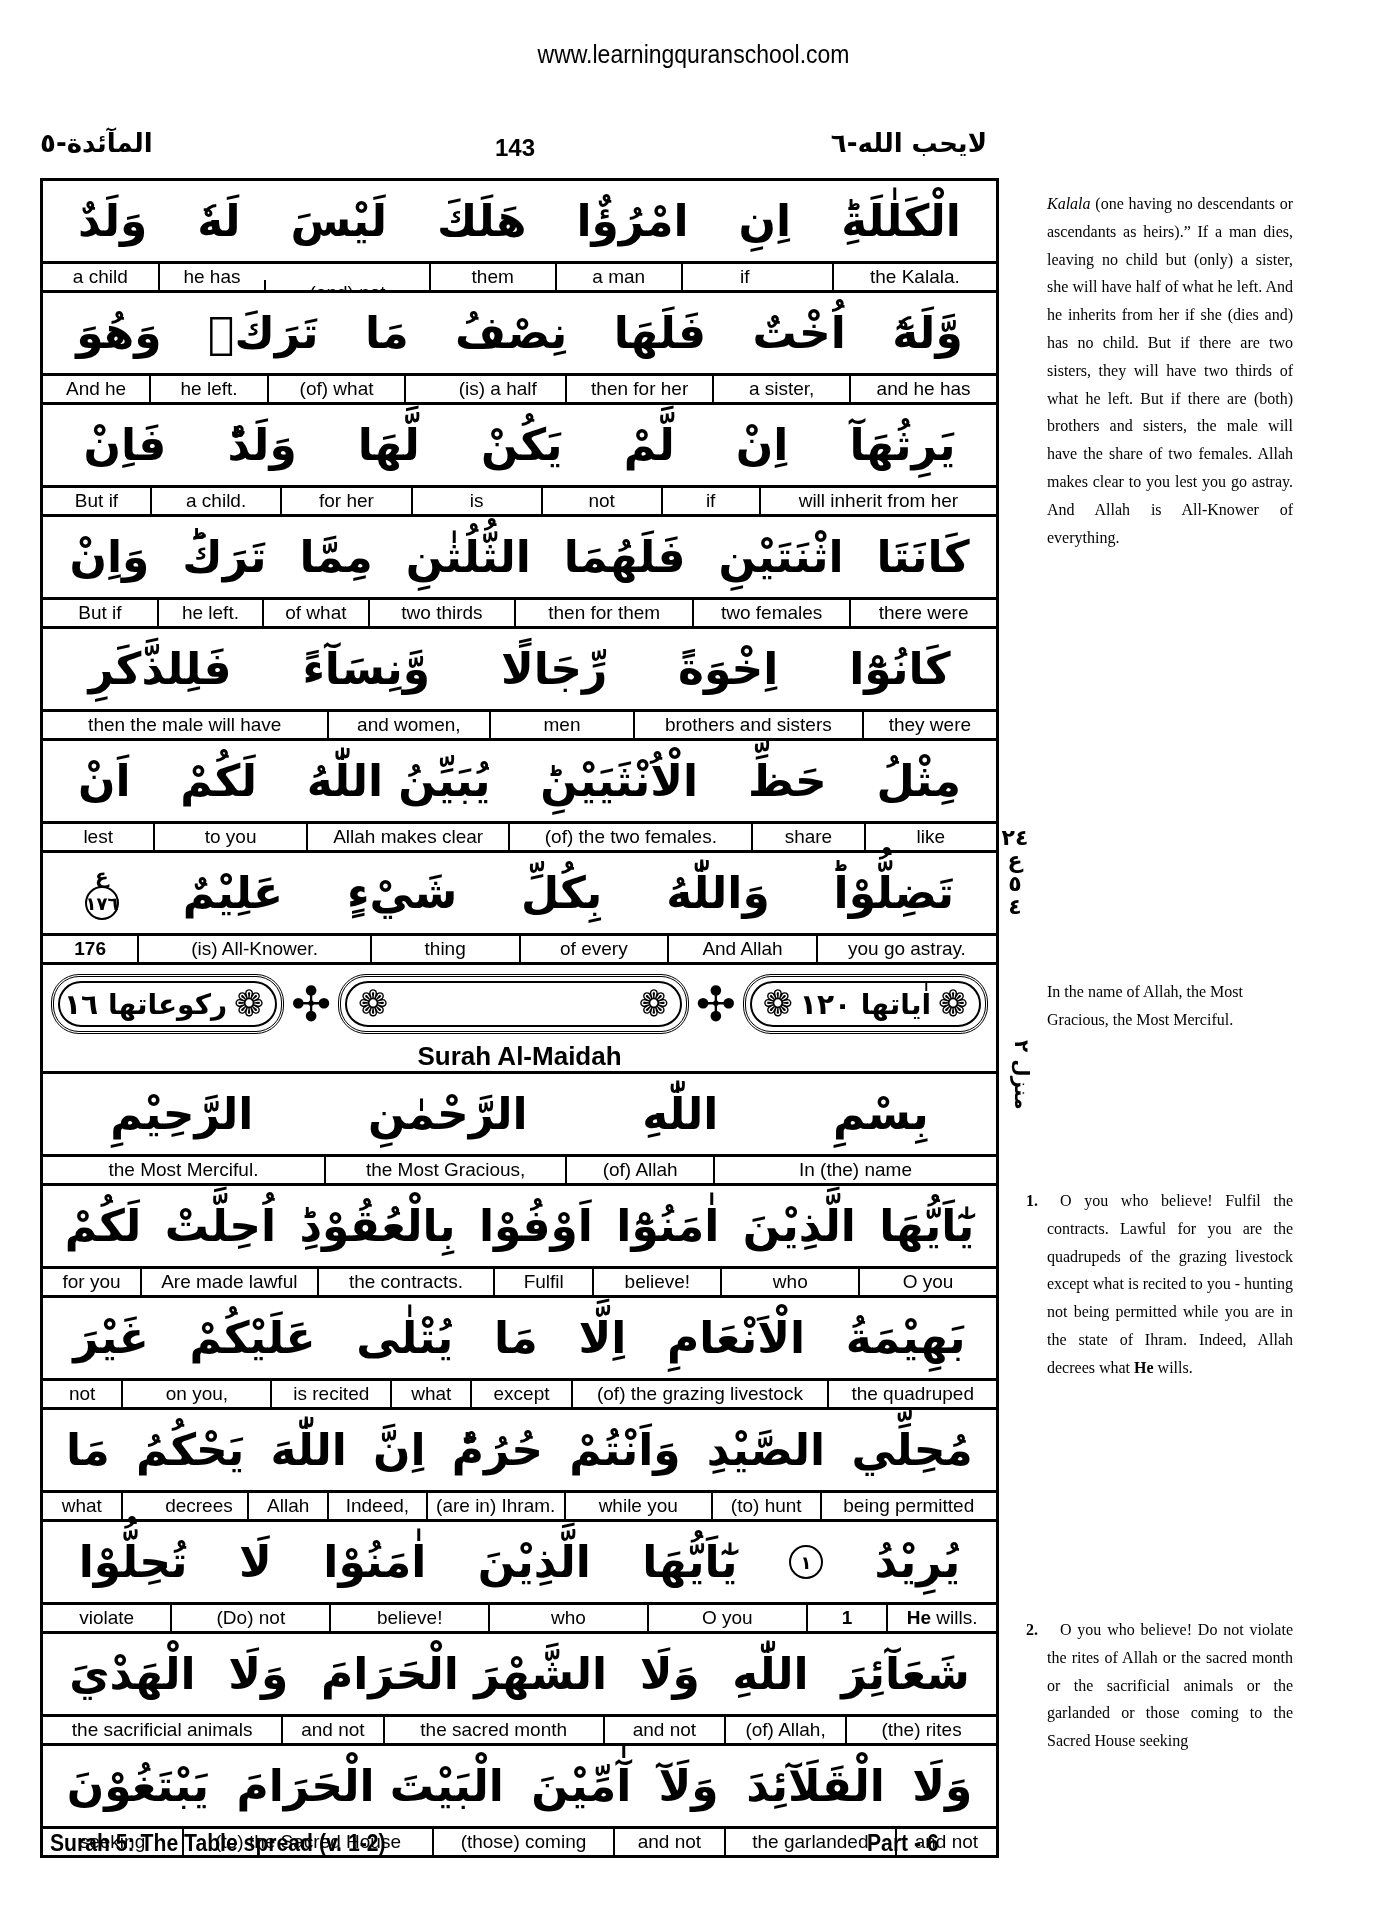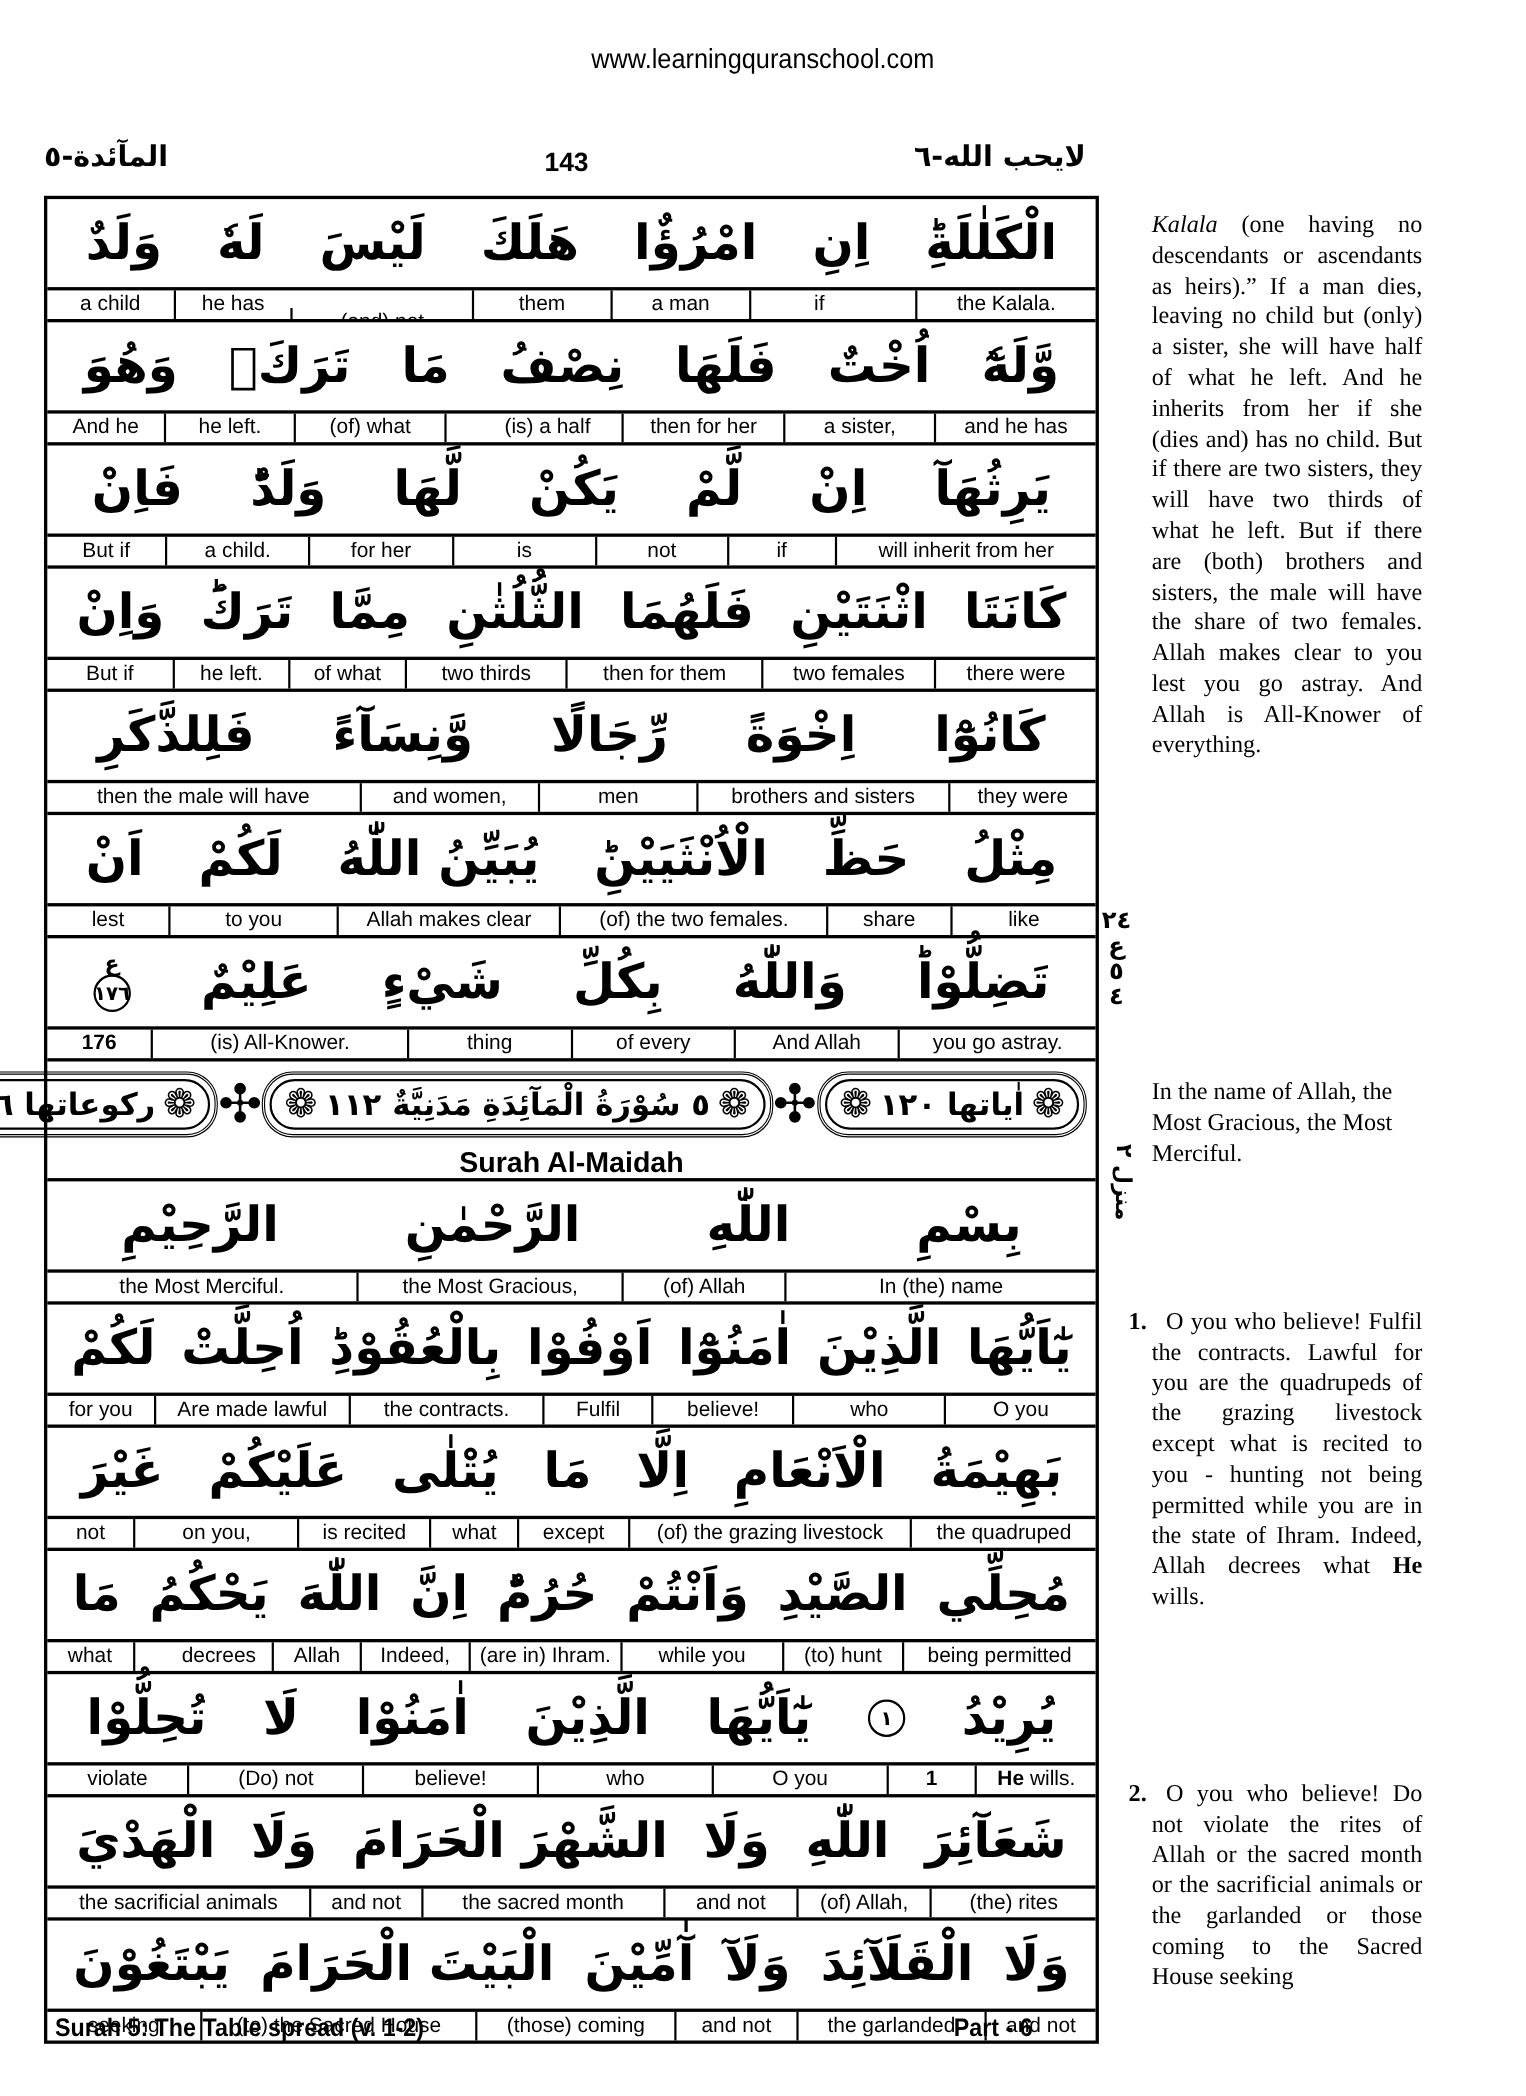--- a/index.html
+++ b/index.html
@@ -29,21 +29,21 @@
   .cartouche::before { content: ""; position: absolute; inset: 4px; border: 2px solid #000; border-radius: 24px; pointer-events: none; }
   .knot { width: 44px; height: 44px; font-size: 36px; line-height: 44px; text-align: center; font-family: "DejaVu Sans", sans-serif; }
   .center-knot { width: 54px; height: 66px; font-size: 48px; line-height: 66px; text-align: center; font-family: "DejaVu Sans", sans-serif; }
   .band-ar { font-family: "DejaVu Sans", sans-serif; font-size: 28px; font-weight: bold; direction: rtl; white-space: nowrap; }
   .surah-name-en { position: absolute; left: 0; right: 0; top: 76px; text-align: center; font-size: 26px; font-weight: bold; }
 
   .side-marks { position: absolute; left: 998px; width: 34px; text-align: center; font-family: "DejaVu Sans", sans-serif; font-weight: bold; }
   .ruku-mark { top: 826px; font-size: 22px; line-height: 1.05; }
   .manzil-mark { top: 1040px; font-size: 20px; writing-mode: vertical-rl; line-height: 1; }
 
-  .translation { position: absolute; left: 1047px; width: 246px; font-family: "Liberation Serif", serif; font-size: 22px; line-height: 27.8px; text-align: justify; }
+  .translation { position: absolute; left: 1047px; width: 246px; font-family: "Liberation Serif", serif; font-size: 16px; line-height: 27.8px; text-align: justify; }
   .translation .num { font-weight: bold; display: inline-block; width: 34px; margin-left: -21px; }
   .translation p { margin: 0; }
   .tr-1 { top: 190px; }
   .tr-2 { top: 978px; text-align: left; }
   .tr-3 { top: 1187px; }
   .tr-4 { top: 1616px; }
 
   .footer-left { position: absolute; left: 50px; top: 1830px; font-size: 23px; font-weight: bold; transform: scaleX(0.92); transform-origin: left; }
   .footer-right { position: absolute; left: 867px; top: 1830px; font-size: 23px; font-weight: bold; transform: scaleX(0.92); transform-origin: left; }
 </style>
@@ -199,21 +199,20 @@
   <div class="surah-band">
     <div class="banner">
       <div class="cartouche">
         <span class="knot">❁</span>
         <span class="band-ar">اٰياتها ١٢٠</span>
         <span class="knot">❁</span>
       </div>
       <span class="center-knot">✣</span>
       <div class="cartouche" style="flex:2.2">
         <span class="knot">❁</span>
-        <span class="band-ar">٥  سُوْرَةُ الْمَآئِدَةِ مَدَنِيَّةٌ ١١٢</span>
         <span class="knot">❁</span>
       </div>
       <span class="center-knot">✣</span>
       <div class="cartouche">
         <span class="knot">❁</span>
         <span class="band-ar">ركوعاتها ١٦</span>
 
       </div>
     </div>
     <div class="surah-name-en">Surah Al-Maidah</div>

